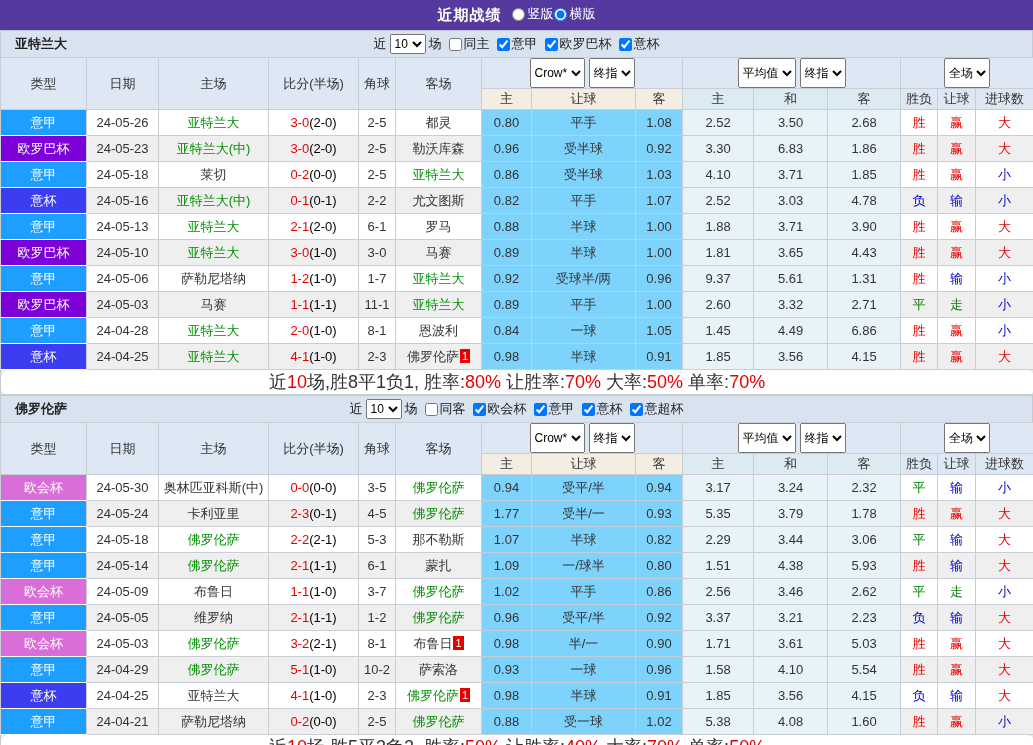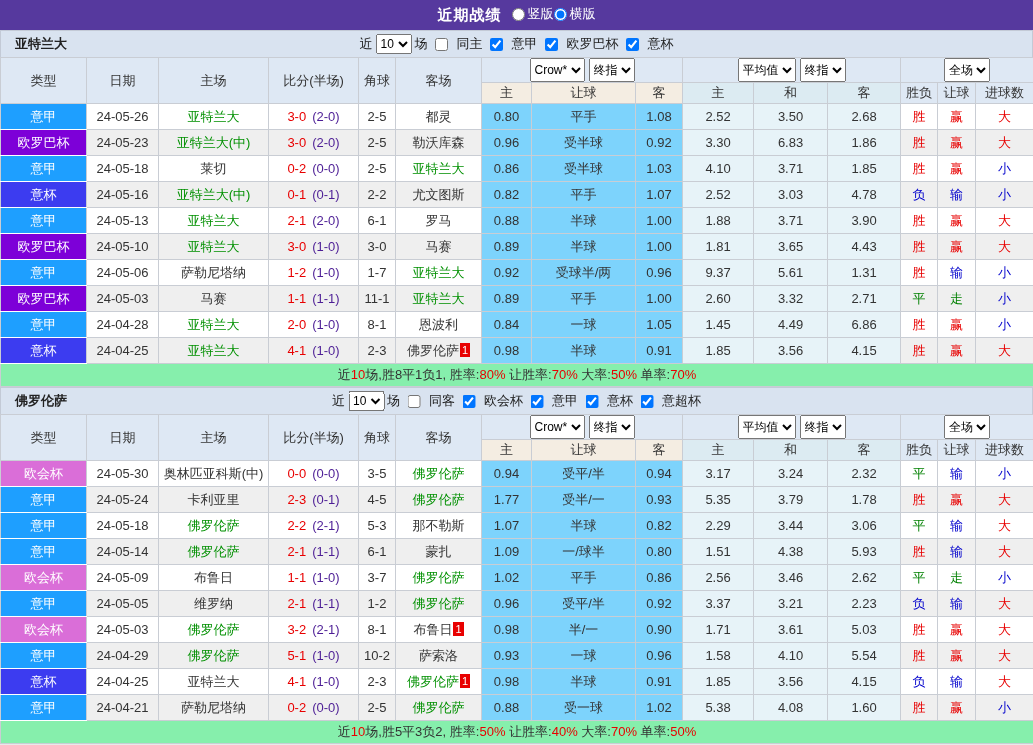--- a/index.html
+++ b/index.html
@@ -5,40 +5,40 @@
   html,body { margin:0; padding:0; background:#e9e9e9; }
   body { width:1033px; font-family:"Liberation Sans","DejaVu Sans",sans-serif; }
   .topbar { width:1033px; height:30px; background:#56399e; display:flex; align-items:center; justify-content:center; gap:10px; color:#fff; }
   .tb-title { font-weight:bold; font-size:15px; letter-spacing:1px; }
   .tb-radio { display:inline-flex; align-items:center; gap:3px; font-size:13px; cursor:pointer; }
   .tb-radio input { margin:0; width:13px; height:13px; }
   .secbar { width:1031px; height:26px; background:#d9e3f0; border:1px solid #c3cad6; border-bottom:none; display:flex; align-items:center; position:relative; font-size:13px; color:#222; }
   .secbar .team { font-weight:bold; padding-left:14px; }
   .secbar .filters { position:absolute; left:50%; transform:translateX(-50%); display:flex; align-items:center; gap:3px; white-space:nowrap; }
   .filters select { font-size:12px; height:20px; }
-  .filters label { display:inline-flex; align-items:center; gap:8px; cursor:pointer; }
+  .filters label { display:inline-flex; align-items:center; gap:1px; cursor:pointer; }
   .filters input { margin:0 1px 0 4px; width:13px; height:13px; }
   table.grid { border-collapse:collapse; table-layout:fixed; width:1033px; font-size:13px; color:#333; }
   .grid th,.grid td { border:1px solid #c9cdd4; text-align:center; padding:0; white-space:nowrap; overflow:hidden; }
   .grid thead th { background:#dee8f4; font-weight:normal; height:24px; }
   .grid thead tr.hrow2 th { height:20px; }
-  .selcell select { font-size:12px; height:24px; margin:0 2px; }
+  .selcell select { font-size:12px; height:30px; margin:0 2px; }
   .grid tbody td { height:25px; background:#fff; }
   .grid tbody tr.even td { background:#efefef; }
   .grid td.crow, .grid tr.even td.crow { background:#7dd3fc; }
   .grid td.avg,  .grid tr.even td.avg  { background:#e7f3f8;text-align:center; }
   .grid th.crowh { background:#f4ede2; }
   .grid th.avgh  { background:#dcebf2; }
   td.league { color:#fff; border-top-color:#fff; border-bottom-color:#fff; }
   .nm { color:#333; }
   .grn .nm { color:#009000; }
-  .ft { color:#e80000; } .ht { color:#4c1d95;padding-left:6px; }
+  .ft { color:#e80000; } .ht { color:#000000; }
   .c-r { color:#e80000; } .c-b { color:#0000cc; } .c-g { color:#008000; } .c-k { color:#333; }
   .b1 { display:inline-block; background:#e80000; color:#fff; font-size:11px; line-height:14px; padding:0 2px; margin-left:1px; vertical-align:1px; }
-  td.summary { height:22px; background:#86efac; font-size:13px; }
+  td.summary { height:22px; background:#ffffff; font-size:18px;border-radius:7px; }
 </style>
 </head>
 <body>
 
 <div class="topbar">
   <span class="tb-title">近期战绩</span>
   <span id="tb-radios"><label class="tb-radio">
     <input type="radio" name="layout" style="">
     <span>竖版</span>
   </label><label class="tb-radio">

